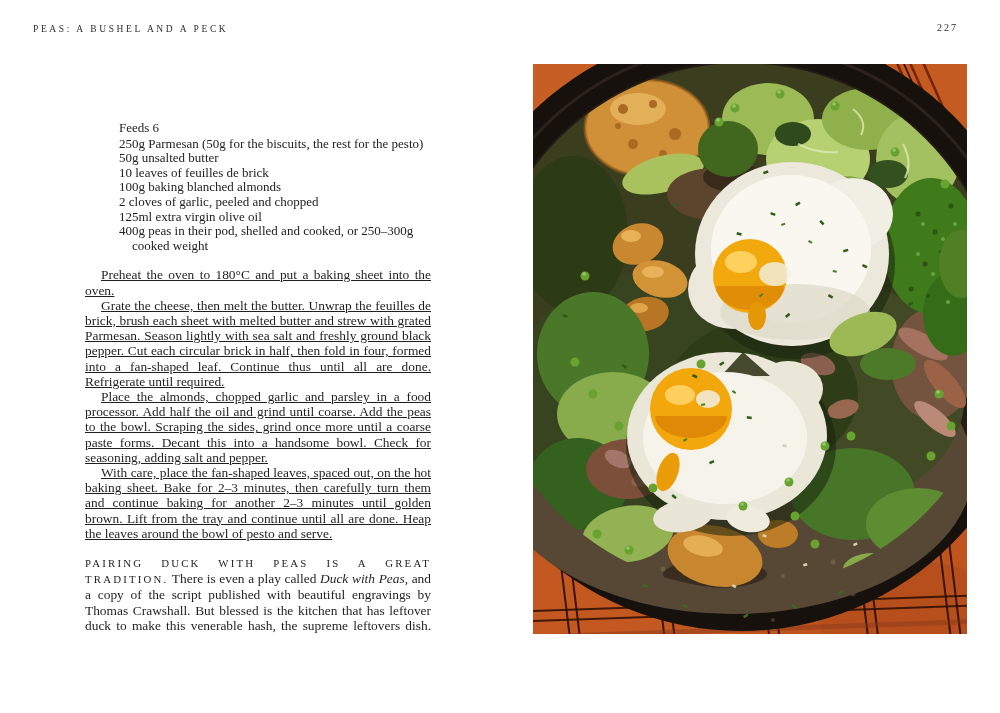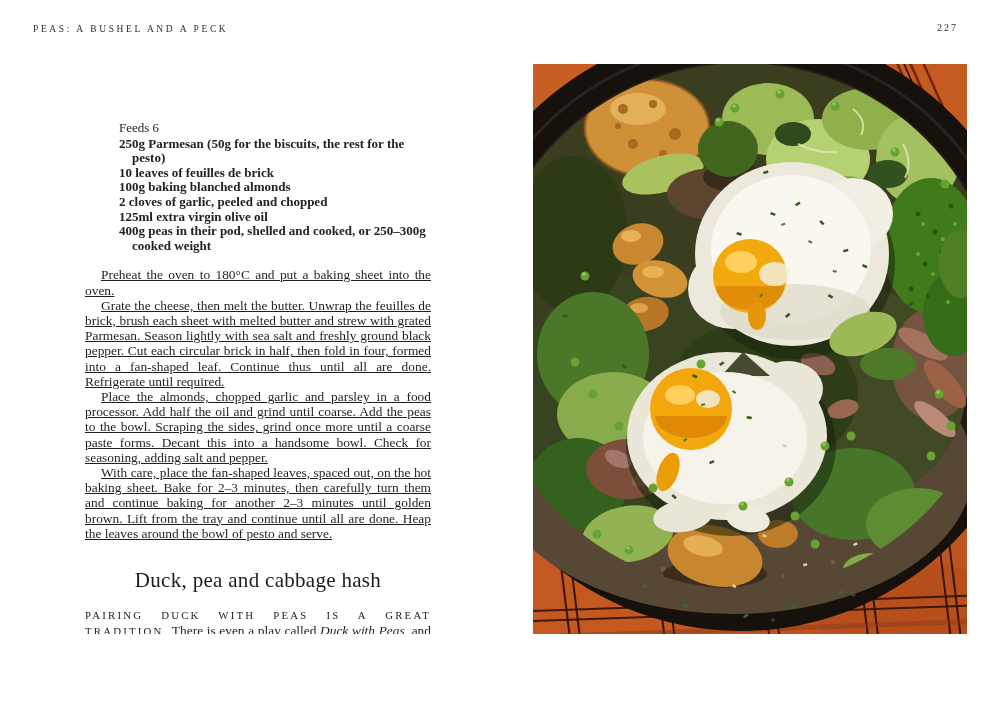--- a/index.html
+++ b/index.html
@@ -10,21 +10,21 @@
   .running-head{
     position:absolute;left:33px;top:24px;font-size:9.5px;letter-spacing:2.6px;
     color:#2e2e2e;font-weight:400;
   }
   .page-number{
     position:absolute;right:42px;top:22px;font-size:10px;letter-spacing:2px;color:#2e2e2e;
   }
   .left-col{position:absolute;left:85px;top:121px;width:346px;}
   .ingredients{margin-left:34px;font-size:13px;line-height:14.6px;color:#222;}
   .serves{margin-bottom:1px;}
-  .ingredient{padding-left:13px;text-indent:-13px;font-weight:bold;}
+  .ingredient{padding-left:13px;text-indent:-13px;}
   .method{margin-top:14px;font-size:13.4px;line-height:15.2px;text-align:justify;color:#1f1f1f;text-decoration:underline;}
   .method p{margin:0;text-indent:16px;}
   .hash-title{
     margin:27px 0 0 0;text-align:center;font-size:21px;font-weight:500;
     letter-spacing:.3px;color:#1c1c1c;
   }
   .intro{margin-top:14px;font-size:13.4px;line-height:15.2px;text-align:justify;color:#1f1f1f;}
   .intro .lead{font-size:10.8px;letter-spacing:2.2px;word-spacing:2px;color:#222;}
   .intro .em{font-style:italic;}
   .photo-frame{position:absolute;left:533px;top:64px;width:434px;height:588px;}
@@ -35,35 +35,35 @@
 
 <div class="page">
 
   <div class="running-head">PEAS: A BUSHEL AND A PECK</div>
   <div class="page-number">227</div>
 
   <div class="left-col">
     <div class="ingredients">
       <div class="serves">Feeds 6</div>
       <div class="ingredient">250g Parmesan (50g for the biscuits, the rest for the pesto)</div>
+      <div class="ingredient">50g unsalted butter</div>
       <div class="ingredient">10 leaves of feuilles de brick</div>
       <div class="ingredient">100g baking blanched almonds</div>
       <div class="ingredient">2 cloves of garlic, peeled and chopped</div>
       <div class="ingredient">125ml extra virgin olive oil</div>
       <div class="ingredient">400g peas in their pod, shelled and cooked, or 250–300g cooked weight</div>
     </div>
 
     <div class="method">
       <p>Preheat the oven to 180°C and put a baking sheet into the oven.</p>
       <p>Grate the cheese, then melt the butter. Unwrap the feuilles de brick, brush each sheet with melted butter and strew with grated Parmesan. Season lightly with sea salt and freshly ground black pepper. Cut each circular brick in half, then fold in four, formed into a fan-shaped leaf. Continue thus until all are done. Refrigerate until required.</p>
       <p>Place the almonds, chopped garlic and parsley in a food processor. Add half the oil and grind until coarse. Add the peas to the bowl. Scraping the sides, grind once more until a coarse paste forms. Decant this into a handsome bowl. Check for seasoning, adding salt and pepper.</p>
       <p>With care, place the fan-shaped leaves, spaced out, on the hot baking sheet. Bake for 2–3 minutes, then carefully turn them and continue baking for another 2–3 minutes until golden brown. Lift from the tray and continue until all are done. Heap the leaves around the bowl of pesto and serve.</p>
     </div>
 
-    <h2 class="hash-title">Duck, pea and cabbage hash</h2>
 
     <p class="intro"><span class="lead">PAIRING DUCK WITH PEAS IS A GREAT TRADITION.</span><span> There is even a play called </span><span class="em">Duck with Peas</span><span>, and a copy of the script published with beautiful engravings by Thomas Crawshall. But blessed is the kitchen that has leftover duck to make this venerable hash, the supreme leftovers dish. Quantities are really at the cook’s discretion.</span></p>
   </div>
 
   <div class="photo-frame" role="img" aria-label="duck pea and cabbage hash photo">
     <svg viewBox="0 0 434 588" xmlns="http://www.w3.org/2000/svg">
       <defs>
         <clipPath id="frame">
             <rect x="0" y="0" width="434" height="588"></rect>
           </clipPath>

